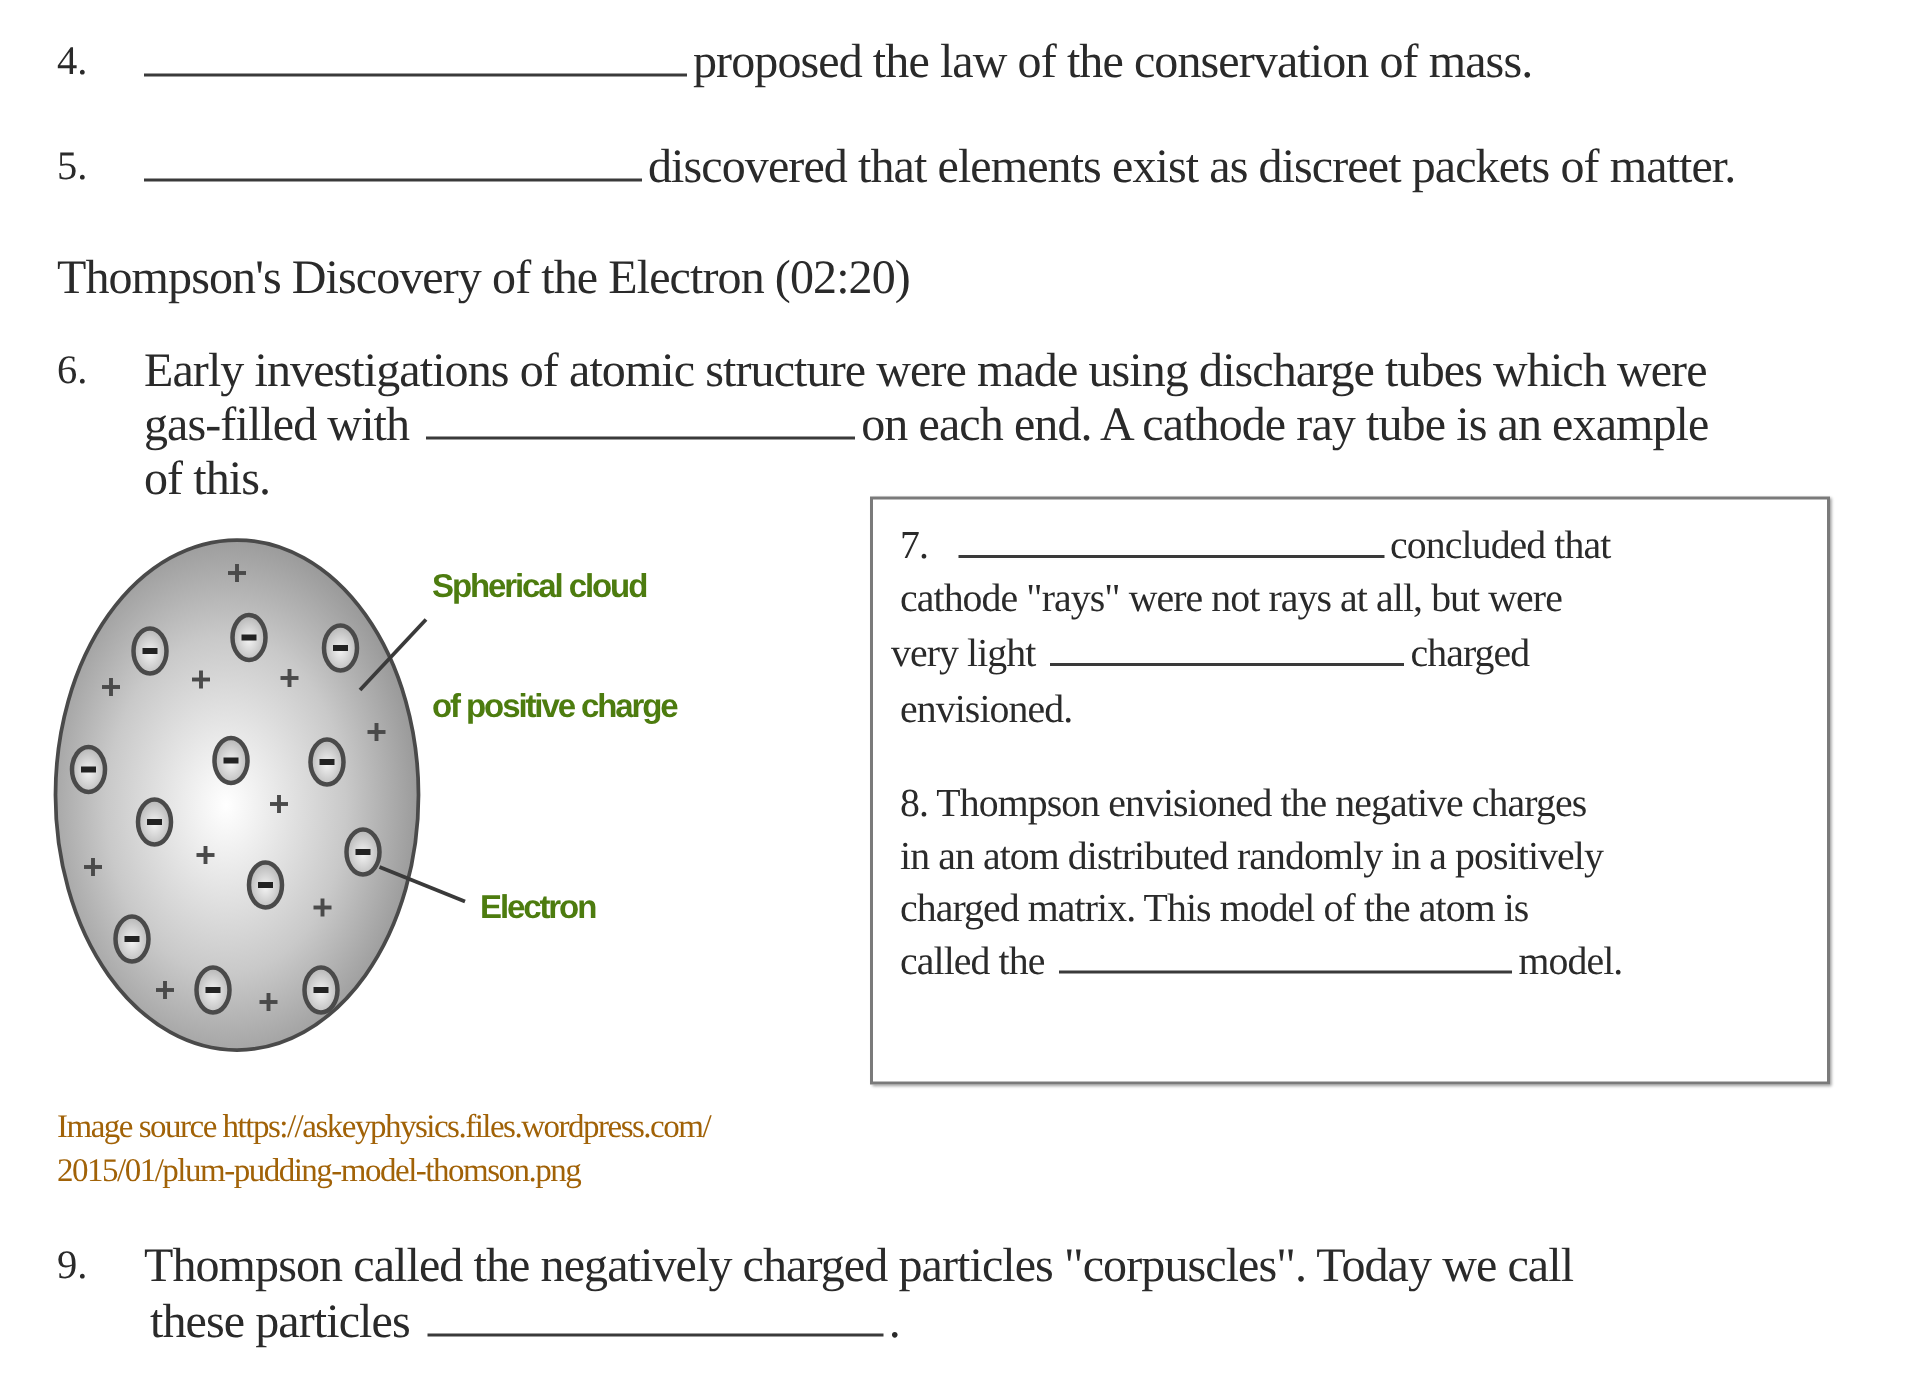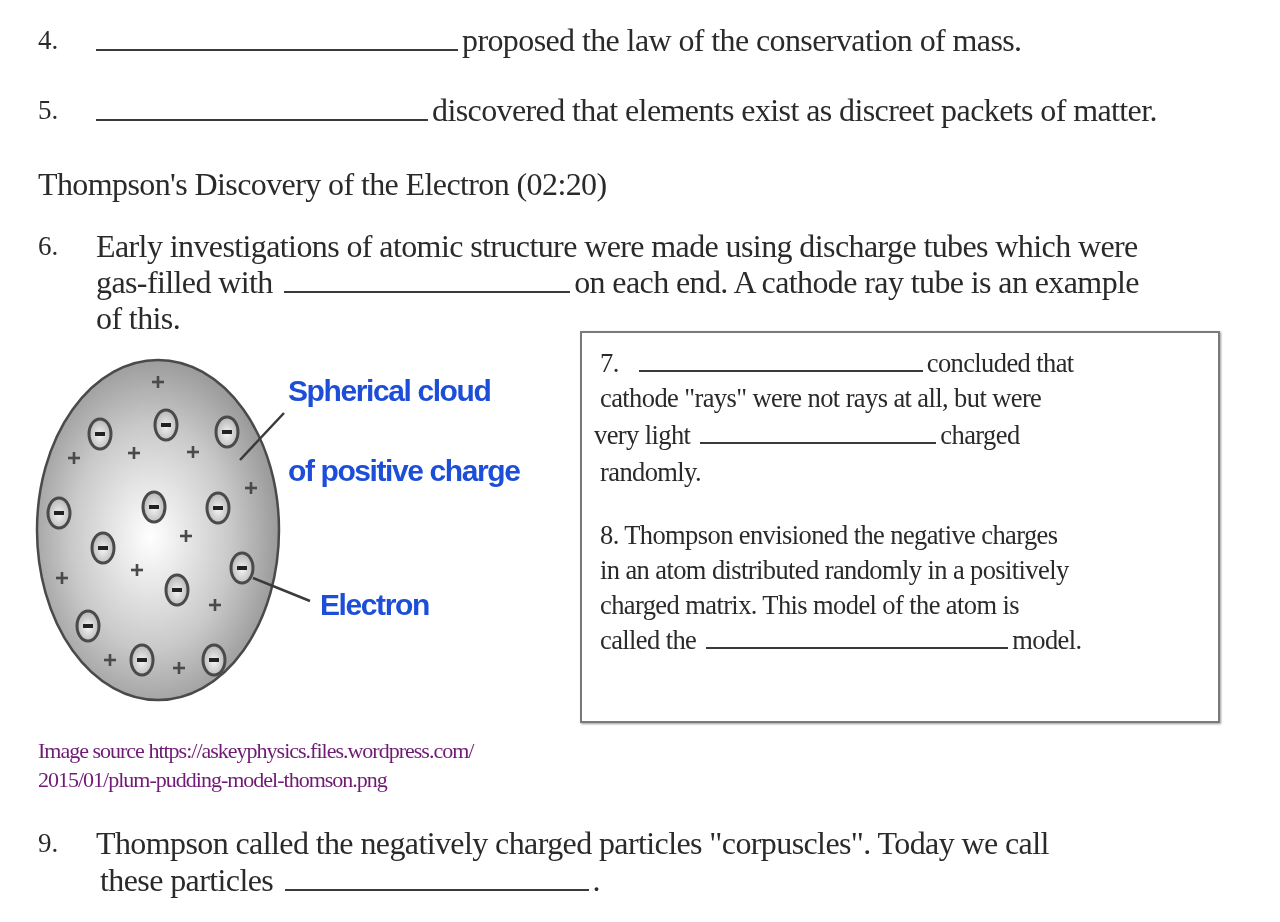--- a/index.html
+++ b/index.html
@@ -6,22 +6,22 @@
   body { width:1280px; height:922px; position:relative; overflow:hidden;
          font-family:"Liberation Serif", "DejaVu Serif", serif; color:#2a2a2a; }
   .line { position:absolute; font-size:32px; line-height:36px; white-space:nowrap; letter-spacing:-0.6px; }
   .num { position:absolute; font-size:27px; line-height:36px; }
   .blank { display:inline-block; border-bottom:2.5px solid #3a3a3a; height:24px; vertical-align:baseline; margin-right:4px; }
   .box { position:absolute; left:580px; top:331px; width:636px; height:388px;
          border:2px solid #7a7a7a; box-shadow:1px 1px 2px #9a9a9a; background:#fff; }
   .box .line { font-size:26.5px;text-align:center; }
   .diagram { position:absolute; left:30px; top:350px; width:480px; height:360px; }
   .label-sans { font-family:"Liberation Sans", "DejaVu Sans", sans-serif; font-weight:bold;
-                font-size:30px; letter-spacing:-1.4px; color:#1d4ed8; position:absolute; line-height:40px; white-space:nowrap; }
-  .source { position:absolute; font-size:22px; line-height:28px; letter-spacing:-1px; color:#701a75; white-space:nowrap; }
+                font-size:22px; letter-spacing:-1.4px; color:#4d7c0f; position:absolute; line-height:40px; white-space:nowrap; }
+  .source { position:absolute; font-size:22px; line-height:28px; letter-spacing:-1px; color:#a16207; white-space:nowrap; }
 </style>
 </head>
 <body>
 
 <div class="num" style="left:38px; top:22px;">4.</div>
 <div class="line" style="left:96px; top:22px;">
   <span class="blank" style="width:362px;"></span><span>proposed the law of the conservation of mass.</span>
 </div>
 
 <div class="num" style="left:38px; top:92px;">5.</div>
@@ -98,21 +98,21 @@
 <div class="box">
   <div class="line" style="left:18px; top:12px;">
     <span>7.</span>
     <span class="blank" style="width:284px; margin-left:14px;"></span><span>concluded that</span>
   </div>
   <div class="line" style="left:18px; top:47px;">cathode "rays" were not rays at all, but were</div>
   <div class="line" style="left:12px; top:84px;">
     <span>very light</span>
     <span class="blank" style="width:236px; margin-left:4px;"></span><span>charged</span>
   </div>
-  <div class="line" style="left:18px; top:121px;">randomly.</div>
+  <div class="line" style="left:18px; top:121px;">envisioned.</div>
 
   <div class="line" style="left:18px; top:184px;">8.  Thompson envisioned the negative charges</div>
   <div class="line" style="left:18px; top:219px;">in an atom distributed randomly in a positively</div>
   <div class="line" style="left:18px; top:254px;">charged matrix.   This model of the atom is</div>
   <div class="line" style="left:18px; top:289px;">
     <span>called the</span>
     <span class="blank" style="width:302px; margin-left:4px;"></span><span>model.</span>
   </div>
 </div>
 

